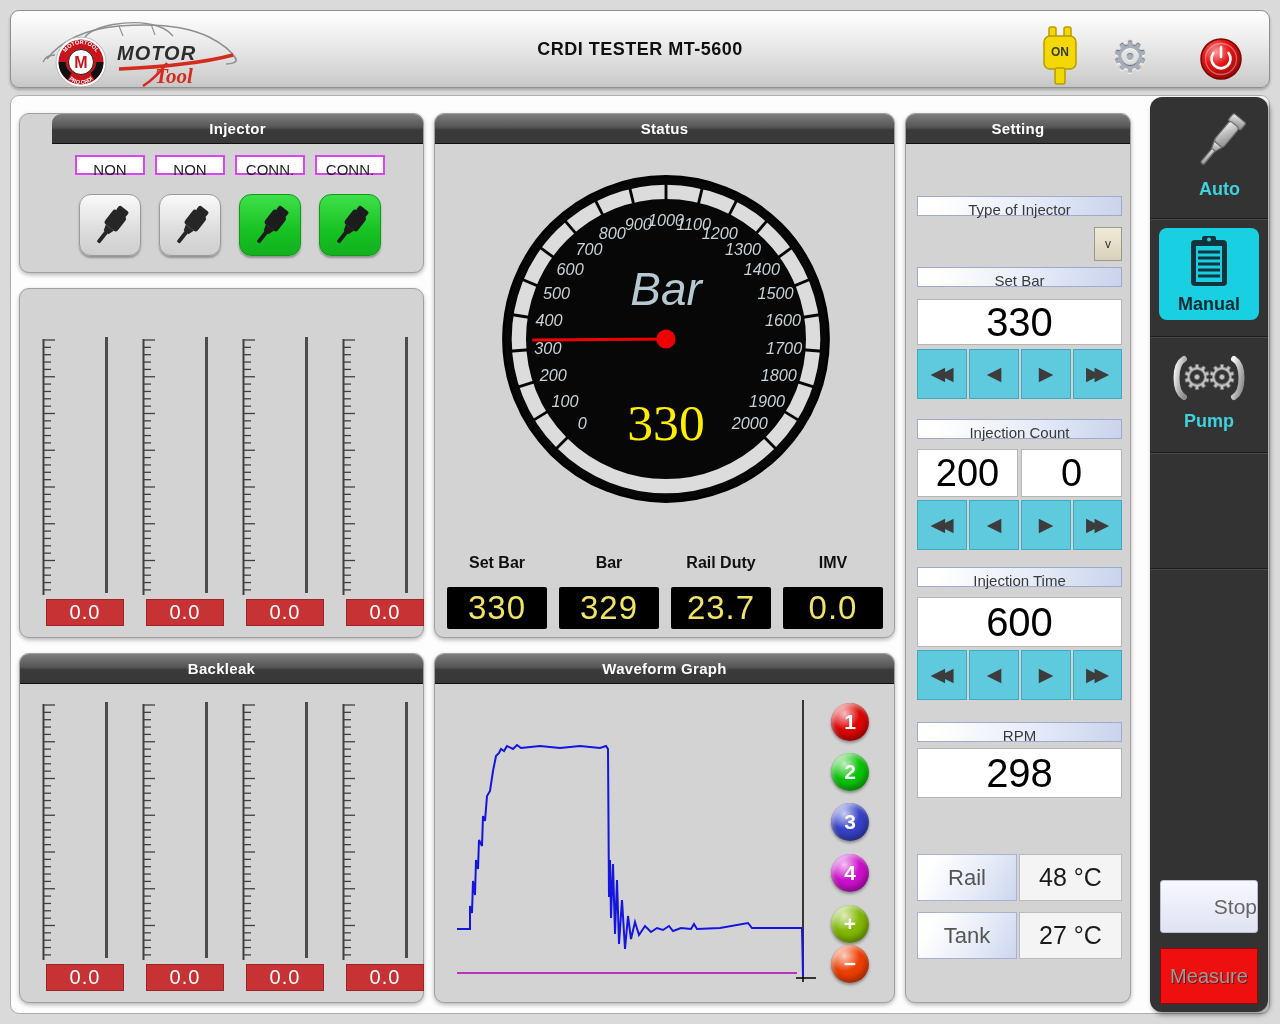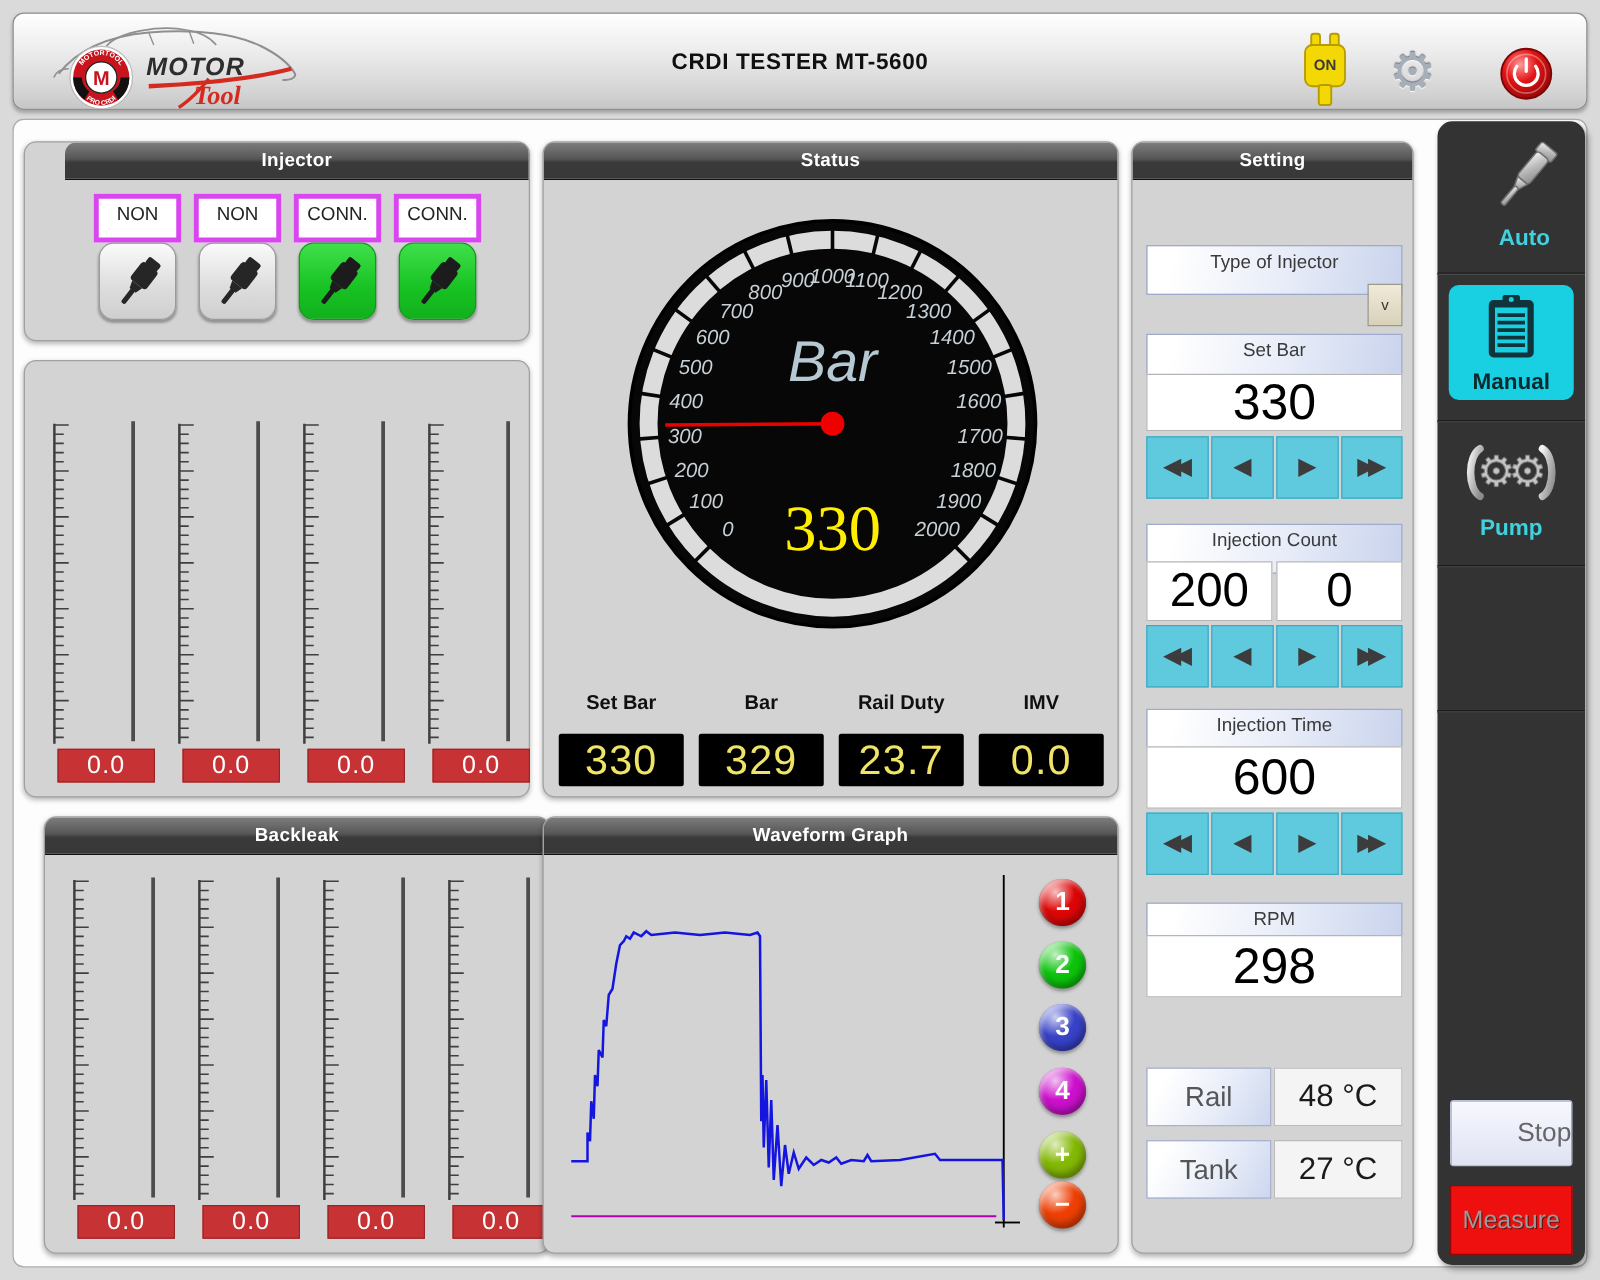--- a/index.html
+++ b/index.html
@@ -27,21 +27,21 @@
   .main { position:absolute; left:10px; top:95px; width:1260px; height:919px;
     background:#fdfdfd; border:1px solid #adadad; border-radius:9px; }
 
   .panel { position:absolute; background:#d3d3d3; border:1px solid #a0a0a0; border-radius:10px;
     box-shadow:0 2px 4px rgba(0,0,0,.28); }
   .panel-h { height:30px; border-radius:9px 9px 0 0; border-bottom:1px solid #101010;
     background:linear-gradient(180deg,#7d7d7d 0%,#565656 45%,#3a3a3a 55%,#383838 100%);
     color:#fff; font-weight:bold; font-size:15px; text-align:center; line-height:30px; letter-spacing:.3px; }
 
   
-  .inj-status { position:absolute; width:70px; height:39px; background:#fff; border:4px solid #d946ef;
+  .inj-status { position:absolute; width:70px; height:20px; background:#fff; border:2px solid #d946ef;
     text-align:center; line-height:25px; font-size:15px; color:#222; }
   .inj-btn { position:absolute; width:62px; height:62px; border-radius:12px; border:1px solid #9a9a9a;
     background:linear-gradient(180deg,#fafafa,#dcdcdc 60%,#cfcfcf); box-shadow:0 2px 2px rgba(0,0,0,.3); }
   .inj-btn.connected { background:linear-gradient(180deg,#3fe04a,#17c222 60%,#12b01d); border-color:#0f9a18; }
   .inj-btn svg { position:absolute; left:8px; top:7px; }
 
   
   .slider-group { position:absolute; width:100px; top:30px; height:318px; }
   .slider-group svg.ruler { position:absolute; left:8px; top:18px; }
   .slider-track { position:absolute; left:71px; top:18px; width:3px; height:256px; background:#4c4c4c; }
@@ -56,21 +56,21 @@
   .readout-box { position:absolute; width:100px; height:42px; top:473px; background:#000; border-radius:2px;
     color:#f0e468; font-size:33px; text-align:center; line-height:42px; letter-spacing:1px; }
 
   
   .wave-plot { position:absolute; left:17px; top:38px; }
   .wave-btn { position:absolute; left:396px; width:38px; height:38px; border-radius:50%;
     color:#fff; font-weight:bold; font-size:21px; text-align:center; line-height:38px;
     box-shadow:inset -2px -4px 6px rgba(0,0,0,.35), inset 2px 3px 4px rgba(255,255,255,.55), 0 2px 3px rgba(0,0,0,.35); }
 
   
-  .set-lbl { position:absolute; left:11px; width:205px; height:40px;
+  .set-lbl { position:absolute; left:11px; width:205px; height:20px;
     background:linear-gradient(100deg,#ffffff 10%,#e7ecf8 55%,#c9d3ec 100%);
     border:1px solid #9fabcc; text-align:center; line-height:26px; font-size:15px; color:#3a3a3a; }
   .set-valbox { position:absolute; background:#fff; border:1px solid #b5b5b5;
     text-align:center; color:#000; }
   .big-num { font-size:40px; line-height:44px; }
   .arrow-btn { position:absolute; height:50px; background:#5fc9de; border:1px solid #3fa9c2;
     color:#3c3c3c; text-align:center; line-height:48px; font-size:19px; }
   .arrow-btn.dbl { letter-spacing:-6px; padding-right:6px; }
   .drop-black { position:absolute; left:11px; top:113px; width:177px; height:34px; background:#000;
     border:1px solid #222; color:#ffe600; font-weight:bold; font-size:21px; text-align:center; line-height:32px; }
@@ -386,21 +386,21 @@
           <line x1="2" y1="230.85" x2="9" y2="230.85" stroke="#3f3f3f" stroke-width="1.3"></line>
           <line x1="2" y1="238.2" x2="9" y2="238.2" stroke="#3f3f3f" stroke-width="1.3"></line>
           <line x1="2" y1="245.54999999999998" x2="9" y2="245.54999999999998" stroke="#3f3f3f" stroke-width="1.3"></line>
           <line x1="2" y1="252.89999999999998" x2="9" y2="252.89999999999998" stroke="#3f3f3f" stroke-width="1.3"></line>
         </svg>
       <div class="slider-track"></div>
       <div class="slider-val">0.0</div>
     </div>
   </div>
 
-  <div class="panel" style="left:8px;top:557px;width:405px;height:350px;margin-left:16px;">
+  <div class="panel" style="left:8px;top:557px;width:405px;height:350px;">
     <div class="panel-h">Backleak</div>
     <div class="slider-group" style="left:14px;">
       <svg class="ruler" width="20" height="260">
           <line x1="1.5" y1="2" x2="1.5" y2="258" stroke="#3f3f3f" stroke-width="2"></line>
           <line x1="2" y1="3" x2="13" y2="3" stroke="#3f3f3f" stroke-width="1.3"></line>
           <line x1="2" y1="10.35" x2="9" y2="10.35" stroke="#3f3f3f" stroke-width="1.3"></line>
           <line x1="2" y1="17.7" x2="9" y2="17.7" stroke="#3f3f3f" stroke-width="1.3"></line>
           <line x1="2" y1="25.049999999999997" x2="9" y2="25.049999999999997" stroke="#3f3f3f" stroke-width="1.3"></line>
           <line x1="2" y1="32.4" x2="9" y2="32.4" stroke="#3f3f3f" stroke-width="1.3"></line>
           <line x1="2" y1="39.75" x2="13" y2="39.75" stroke="#3f3f3f" stroke-width="1.3"></line>

